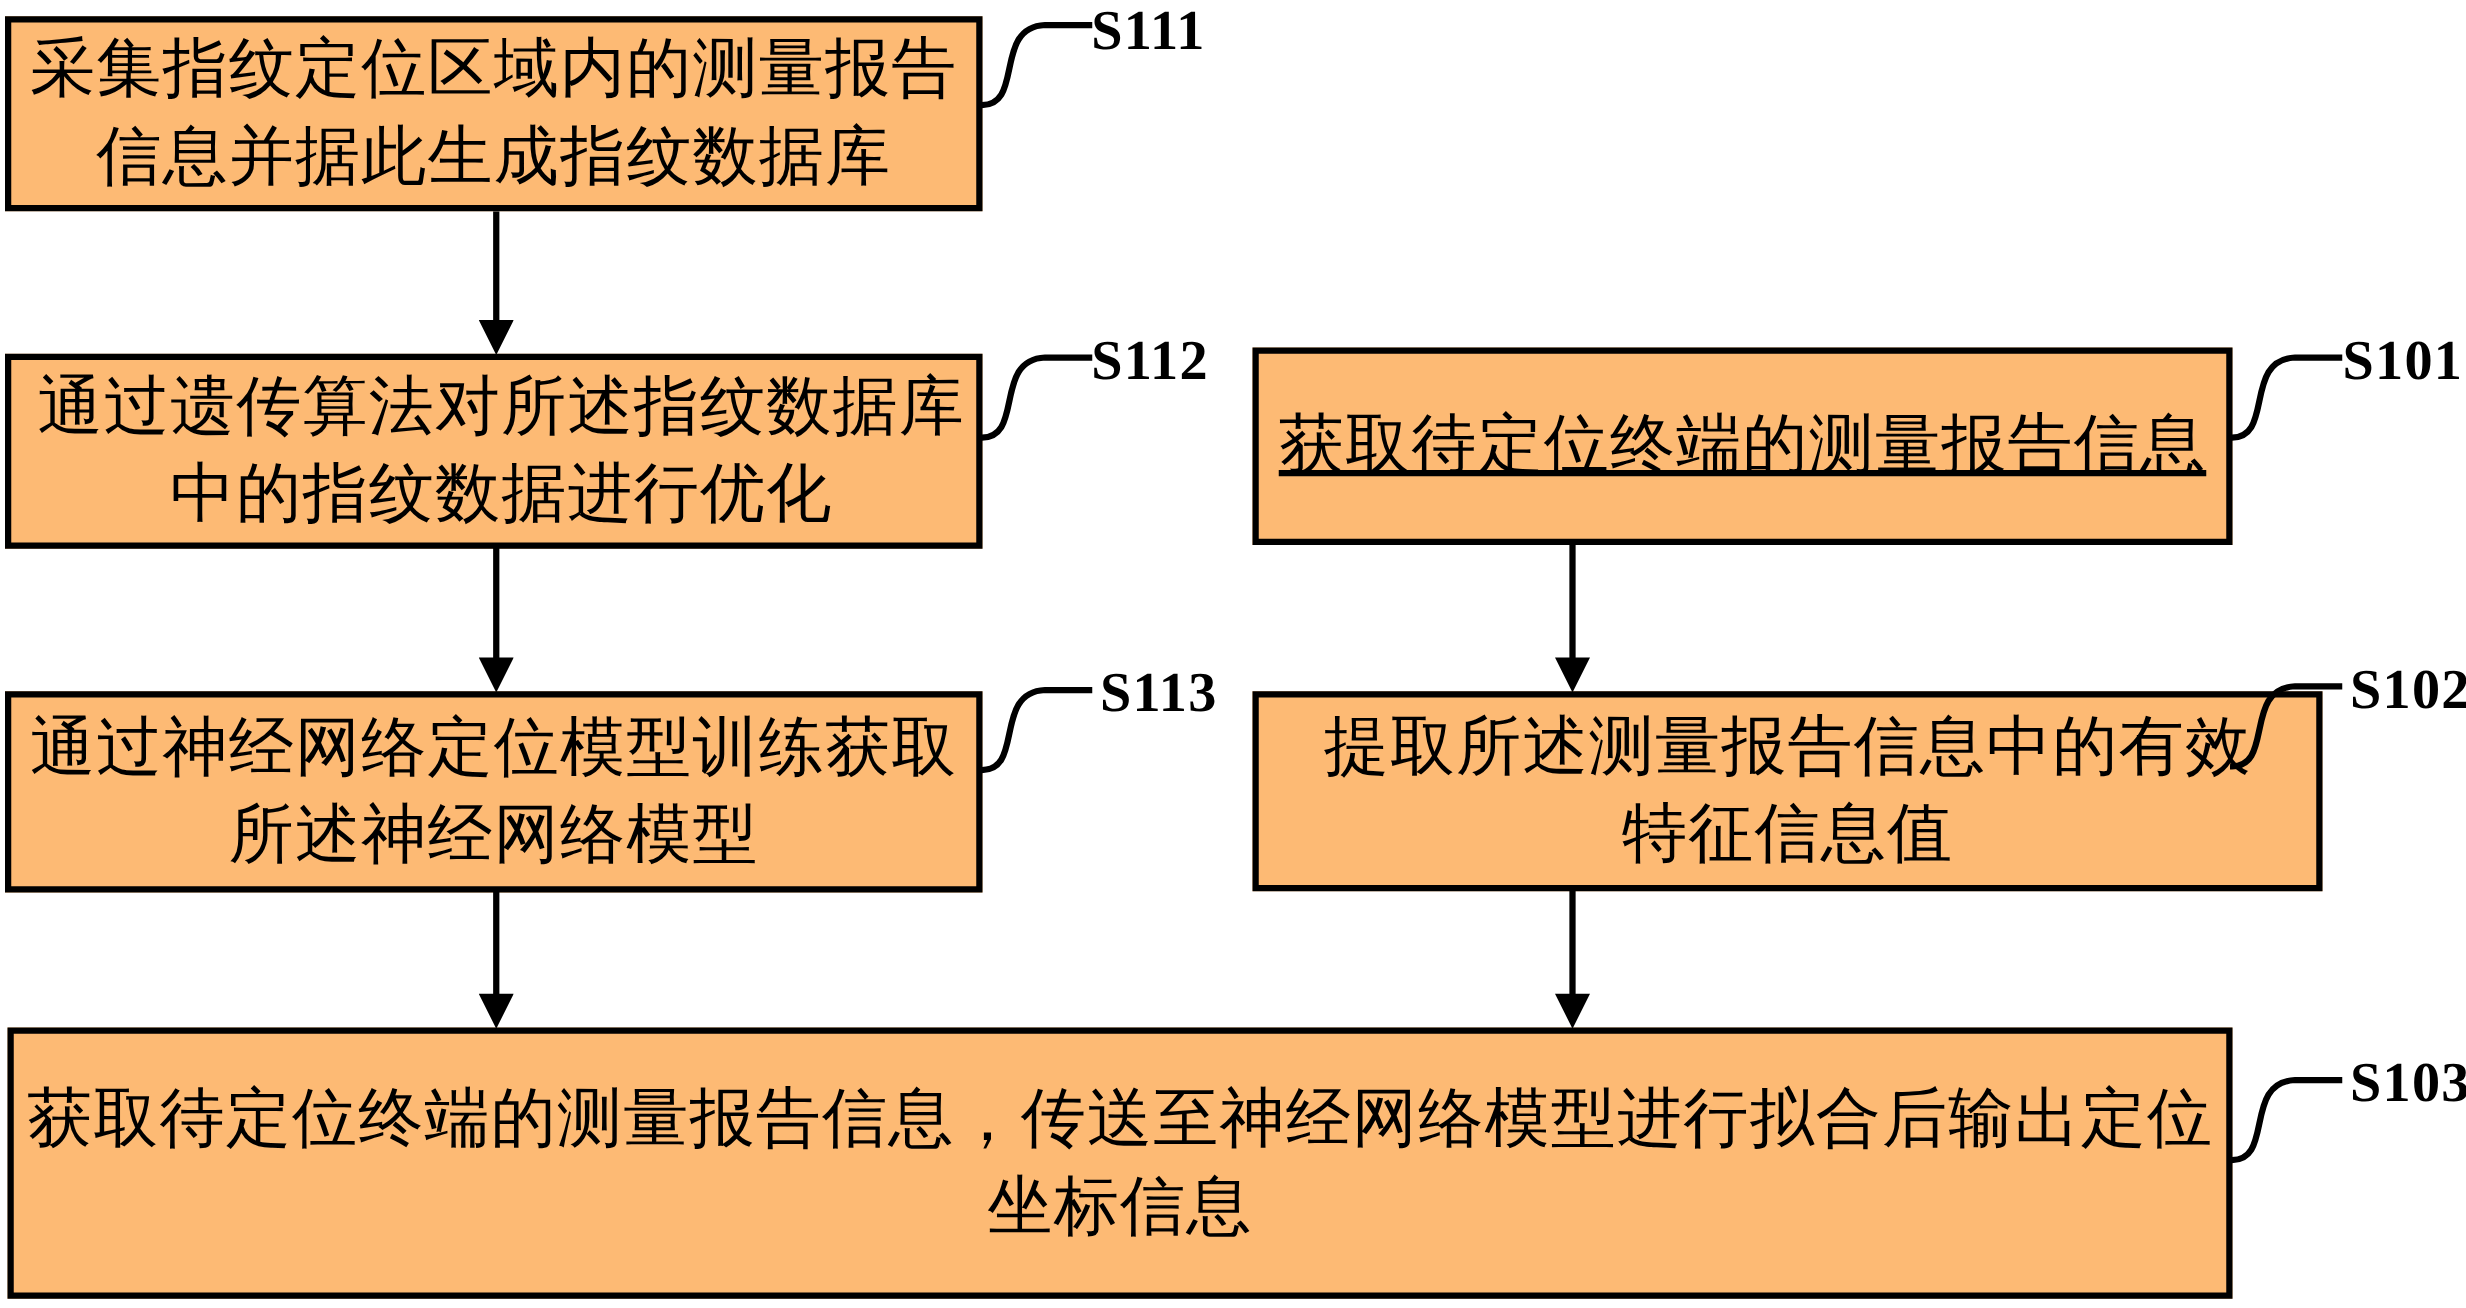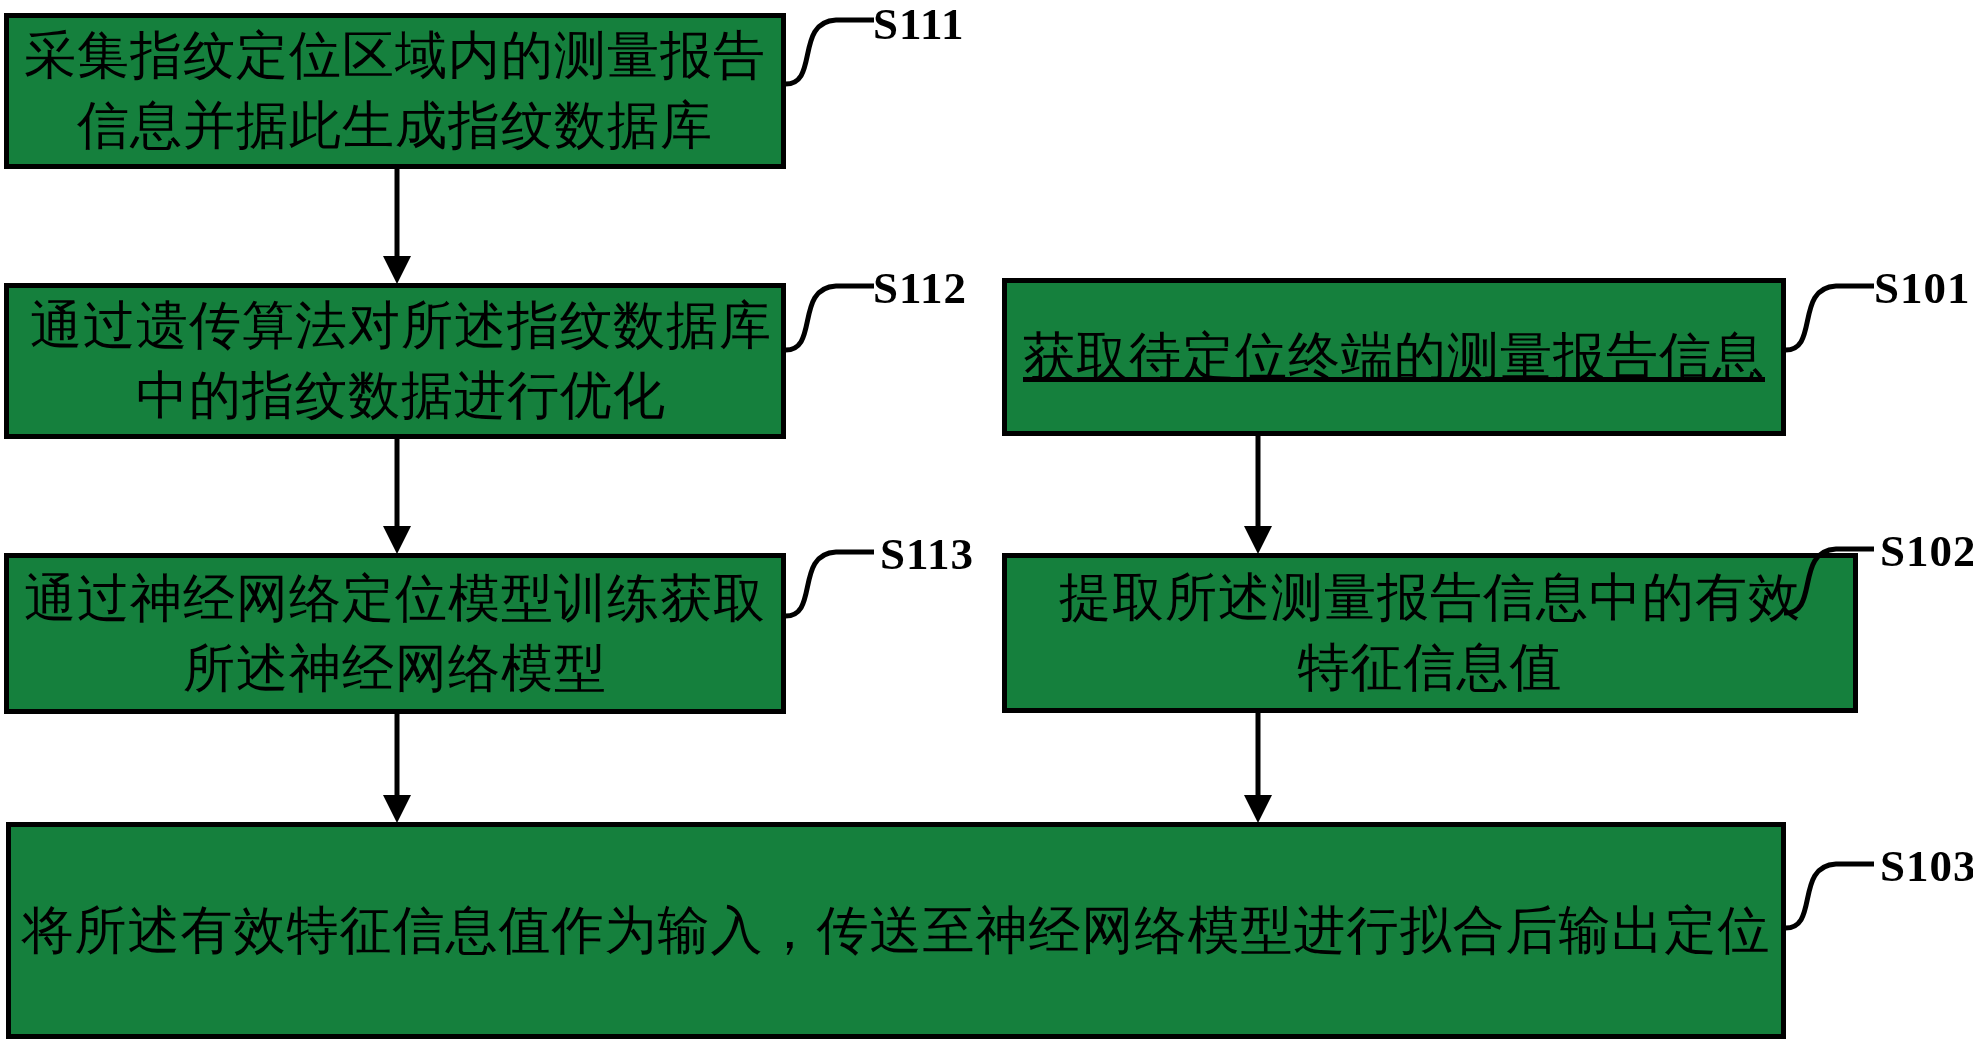--- a/index.html
+++ b/index.html
@@ -16,21 +16,21 @@
     border:5px solid #000;
     box-sizing:border-box;
     display:flex;
     flex-direction:column;
     justify-content:center;
     align-items:center;
     text-align:center;
     font-size:52px;
     line-height:70px;
     letter-spacing:1px;
-    background:#15803d;
+    background:#fdba74;
   }
   .box .tl{white-space:nowrap;}
   .step-label{
     position:absolute;
     font-weight:bold;
     font-size:45px;
     line-height:44px;
     letter-spacing:1px;
     white-space:nowrap;
   }
@@ -62,21 +62,22 @@
   <div class="box" style="left:1002px;top:278px;width:784px;height:158px;text-decoration:underline;">
     <div class="tl">获取待定位终端的测量报告信息</div>
   </div>
 
   <div class="box" style="left:1002px;top:553px;width:856px;height:160px;">
     <div class="tl">提取所述测量报告信息中的有效</div>
     <div class="tl">特征信息值</div>
   </div>
 
   <div class="box" style="left:6px;top:822px;width:1780px;height:217px;">
-    <div class="tl">将所述有效特征信息值作为输入，传送至神经网络模型进行拟合后输出定位</div>
+    <div class="tl">获取待定位终端的测量报告信息，传送至神经网络模型进行拟合后输出定位</div>
+    <div class="tl">坐标信息</div>
   </div>
 
   <div class="step-label" style="left:873px;top:2px;">S111</div>
   <div class="step-label" style="left:873px;top:266px;">S112</div>
   <div class="step-label" style="left:880px;top:532px;">S113</div>
   <div class="step-label" style="left:1874px;top:266px;">S101</div>
   <div class="step-label" style="left:1880px;top:529px;">S102</div>
   <div class="step-label" style="left:1880px;top:844px;">S103</div>
 
   <svg class="leader" style="left:784px;top:17px;" width="90" height="70" viewBox="0 0 90 70">

